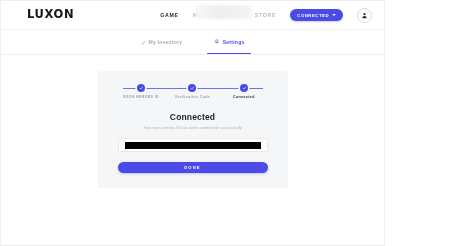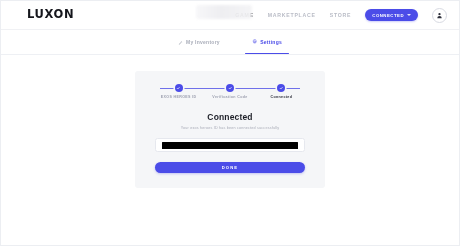--- a/index.html
+++ b/index.html
@@ -10,21 +10,21 @@
     width: 460px;
     height: 246px;
     background: #ffffff;
     font-family: "Liberation Sans", sans-serif;
     overflow: hidden;
     -webkit-font-smoothing: antialiased;
   }
 
   .page {
     position: relative;
-    width: 460px;
+    width: 385px;
     height: 246px;
     background: #ffffff;
     box-sizing: border-box;
     border: 1px solid #eceef2;
     overflow: hidden;
   }
 
   
   .header {
     position: relative;

